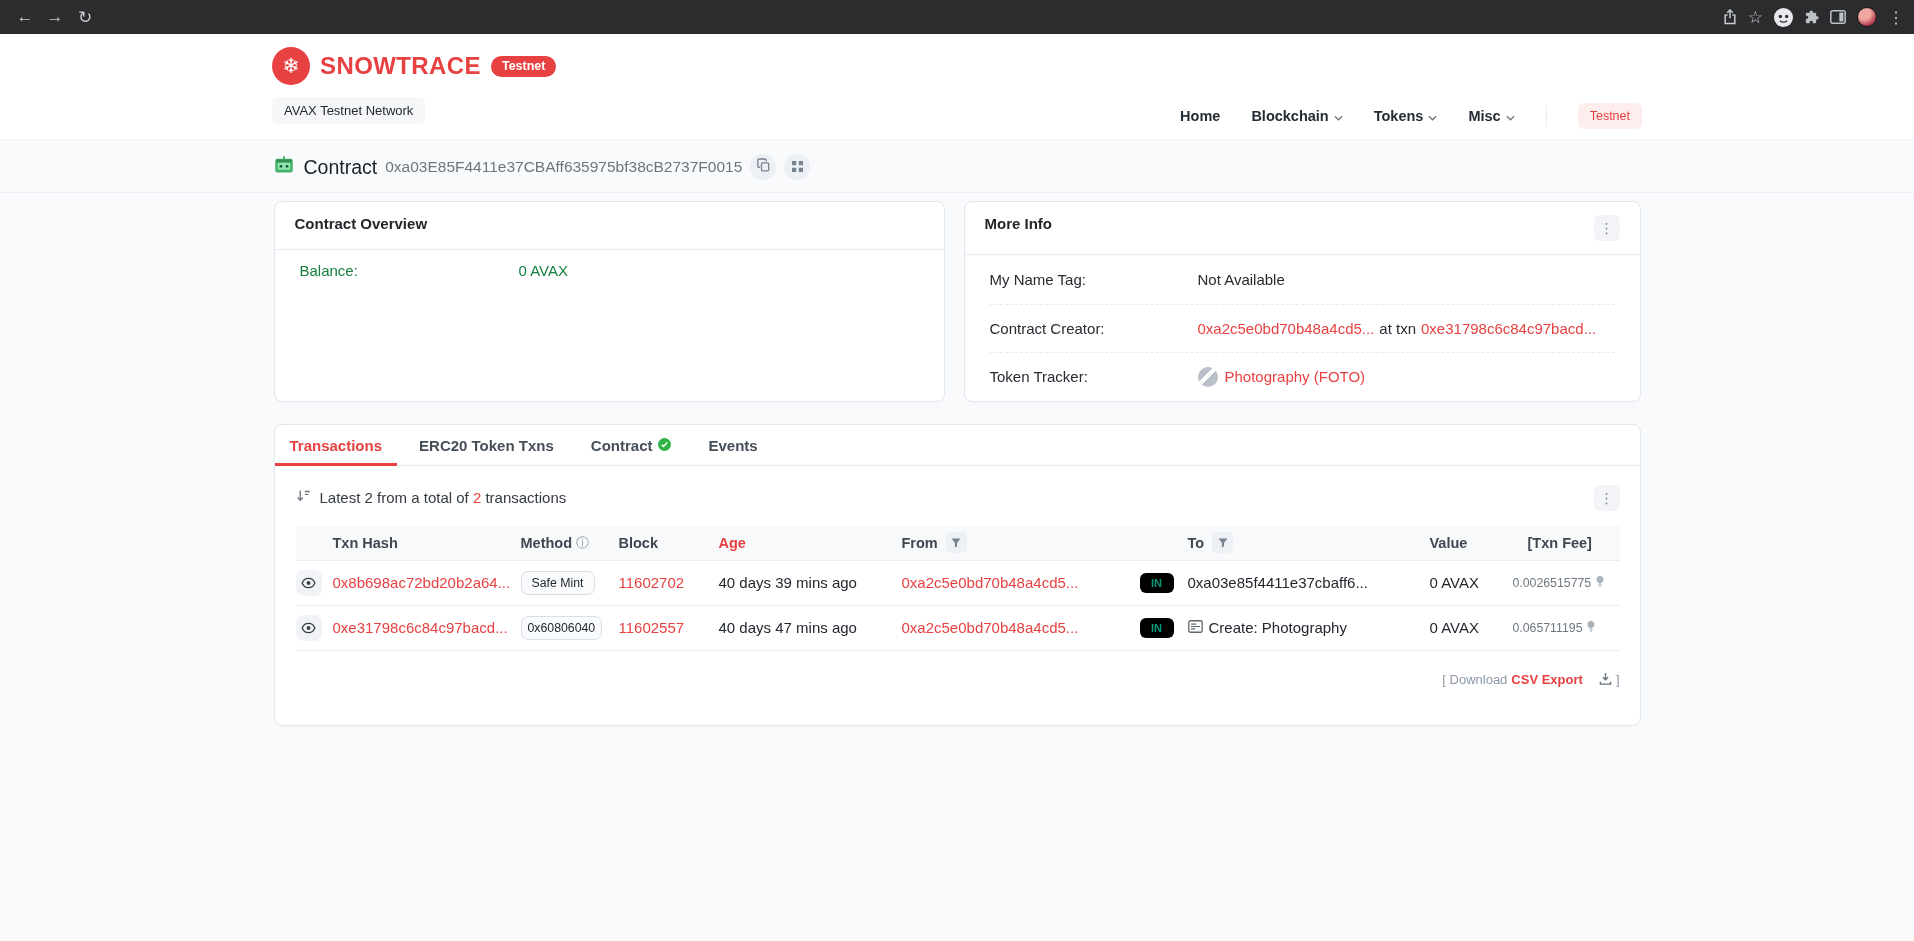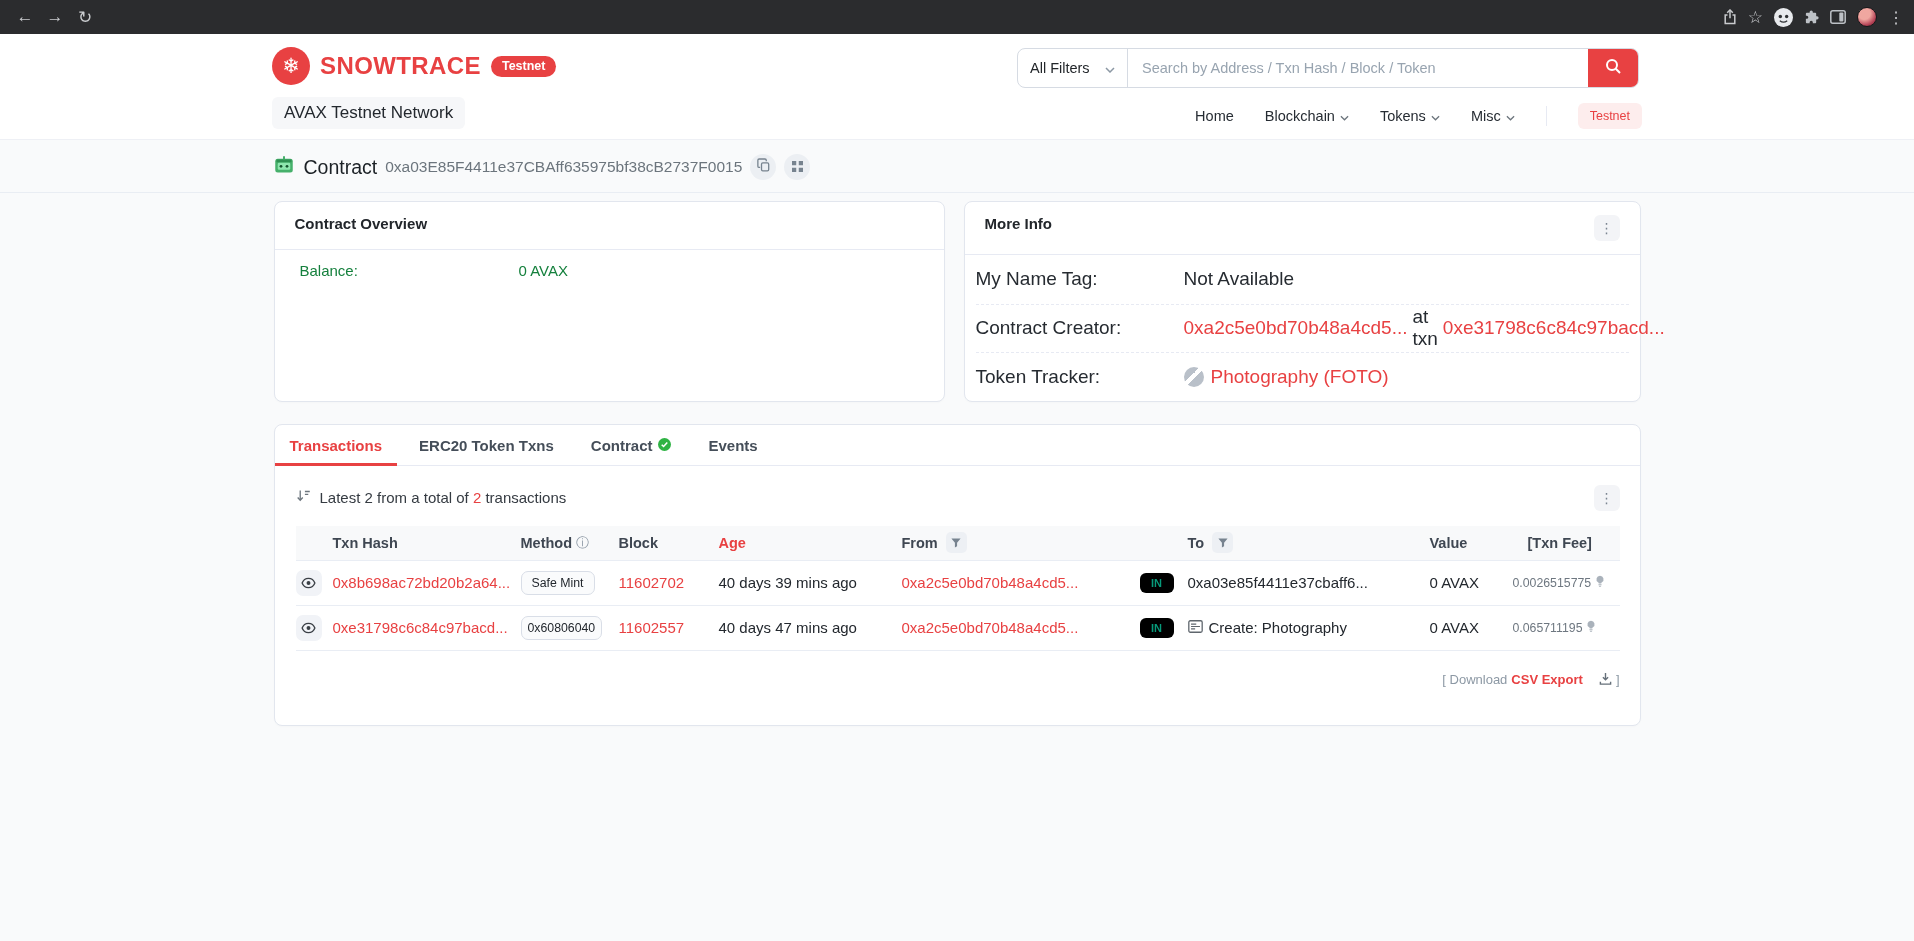--- a/index.html
+++ b/index.html
@@ -24,32 +24,32 @@
   
   .site-header { background:#fff; border-bottom:1px solid #eef0f5; height:106px; }
   .header-inner { width:1370px; margin:0 auto; position:relative; height:100%; }
   .brand-row { position:absolute; left:0; top:13px; display:flex; align-items:center; gap:10px; cursor:pointer; }
   .logo-circle { width:38px; height:38px; border-radius:50%; background:#e84142; color:#fff;
                  display:flex; align-items:center; justify-content:center; font-size:21px; }
   .brand-name { font-size:24px; font-weight:700; color:#e84142; letter-spacing:.4px; }
   .brand-badge { background:#e84142; color:#fff; font-size:12.5px; font-weight:700;
                  padding:3px 11px 4px; border-radius:11px; }
   .network-pill { position:absolute; left:0; top:63px; background:#f6f7f9; border-radius:6px;
-                  padding:6px 12px; font-size:17px; color:#23282e; }
+                  padding:6px 12px; font-size:13px; color:#23282e; }
   .search-bar { position:absolute; left:745px; top:14px; width:622px; height:40px; display:flex;
                 border:1px solid #d6dbe3; border-radius:8px; background:#fff; overflow:hidden; }
   .filters { width:110px; flex:none; display:flex; align-items:center; justify-content:space-between;
              padding:0 12px; border-right:1px solid #d6dbe3; font-size:14.5px; color:#22262a; cursor:pointer; }
   .search-input { flex:1; border:none; outline:none; padding:0 14px; font-size:14.5px; color:#212529; }
   .search-input::placeholder { color:#98a4b0; }
   .search-btn { width:50px; flex:none; background:#e84142; border:none; display:flex;
                 align-items:center; justify-content:center; cursor:pointer; }
   .main-nav { position:absolute; right:0; top:69px; display:flex; align-items:center; gap:31px;
               font-size:14.5px; font-weight:500; color:#262c33; }
-  .nav-item { display:flex; align-items:flex-start; gap:5px; cursor:pointer; }
+  .nav-item { display:flex; align-items:flex-start; gap:5px; cursor:pointer;font-weight:bold; }
   .nav-sep { width:1px; height:20px; background:#e7eaf3; }
   .nav-testnet { background:#fdeded; color:#e84142; font-size:12.5px; padding:6px 12px;
                  border-radius:6px; cursor:pointer; }
   .chev { display:inline-block; }
 
   
   .container { width:1367px; margin:0 auto; }
   .title-wrap { border-bottom:1px solid #e9edf3; }
   .title-section { display:flex; align-items:center; padding:14px 0 12px; }
   .page-title { font-size:19.5px; font-weight:500; color:#1c2126; margin-left:10px; }
@@ -59,21 +59,21 @@
 
   .cards-row { display:flex; gap:19px; padding-top:8px; align-items:stretch; }
   .card { background:#fff; border:1px solid #e2e6ee; border-radius:8px; box-shadow:0 1px 2px rgba(0,0,0,.02); }
   .card-header { padding:13px 20px; border-bottom:1px solid #e7eaf3; display:flex; align-items:flex-start;
                  justify-content:space-between; min-height:48px; }
   .card-title { font-size:15px; font-weight:700; color:#22262b; }
   .card-ov { width:671px; min-height:186px; }
   .card-mi { width:677px; min-height:194px; }
   .ov-body { padding:12px 25px; display:flex; font-size:15px; color:#15803d; }
   .ov-label { width:219px; flex:none; }
-  .mi-row { display:flex; align-items:center; min-height:48.5px; margin:0 11px; font-size:19px; color:#262b31; }
+  .mi-row { display:flex; align-items:center; min-height:48.5px; margin:0 25px; font-size:15px; color:#262b31; }
   .mi-row + .mi-row { border-top:1px dashed #e7eaf3; }
   .mi-label { width:208px; flex:none; }
   .mi-value { display:flex; align-items:center; gap:5px; }
   .red-link { color:#e84142; cursor:pointer; }
   .token-icon { width:20px; height:20px; border-radius:50%; flex:none; margin-right:2px;
     background:linear-gradient(135deg,#b9c0c9 40%,#fff 40%,#fff 54%,#b9c0c9 54%); }
   .dots-btn { width:26px; height:26px; border-radius:6px; background:#f3f4f7; color:#7a8591;
               display:flex; align-items:center; justify-content:center; font-size:14px; cursor:pointer; }
 
   
@@ -156,39 +156,20 @@
 
 <header class="site-header">
   <div class="header-inner">
     <div class="brand-row">
       <span class="logo-circle">❄</span>
       <span class="brand-name">SNOWTRACE</span>
       <span class="brand-badge">Testnet</span>
     </div>
     <div class="network-pill">AVAX Testnet Network</div>
 
-    <div class="search-bar">
-      <div class="filters">
-        <span>All Filters</span>
-        <span class="chev">
-          <svg width="10" height="6" viewBox="0 0 10 6">
-              <path d="M1 1l4 4 4-4" stroke="#8c98a4" stroke-width="1.5" fill="none"></path>
-            </svg>
-        </span>
-      </div>
-      <input class="search-input" placeholder="Search by Address / Txn Hash / Block / Token" style="">
-      <button class="search-btn">
-        <span>
-          <svg width="17" height="17" viewBox="0 0 17 17">
-              <circle cx="7" cy="7" r="5" fill="none" stroke="#fff" stroke-width="2"></circle>
-              <path d="M10.8 10.8 15 15" stroke="#fff" stroke-width="2"></path>
-            </svg>
-        </span>
-      </button>
-    </div>
 
     <nav class="main-nav">
       <span class="nav-item">
           <span>Home</span>
         </span>
       <span class="nav-item">
         <span>Blockchain</span>
         <span><svg width="9" height="6" viewBox="0 0 10 6">
               <path d="M1 1l4 4 4-4" stroke="#6c757d" stroke-width="1.4" fill="none"></path>
             </svg></span>

